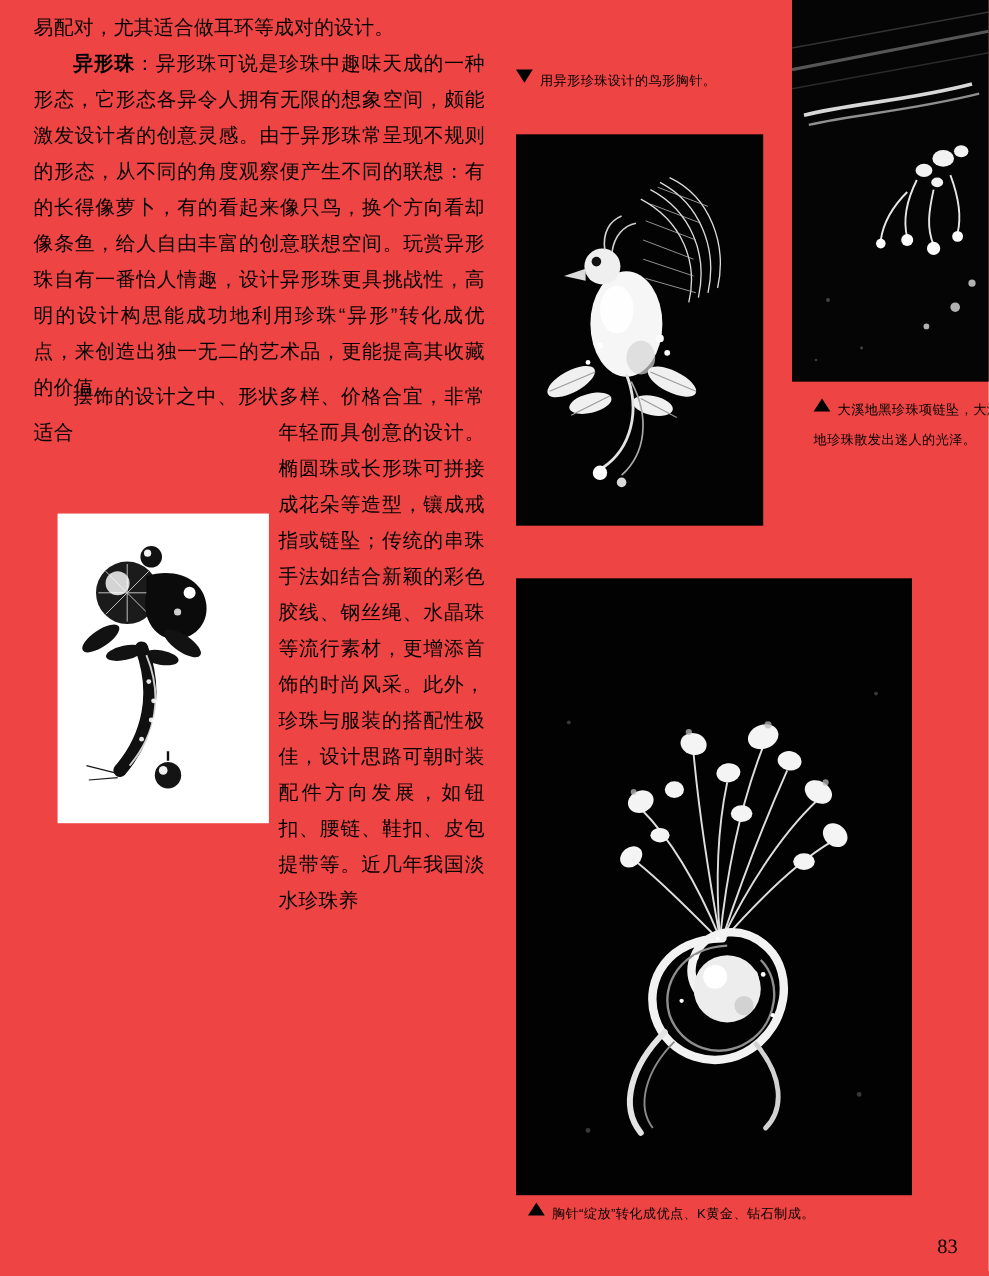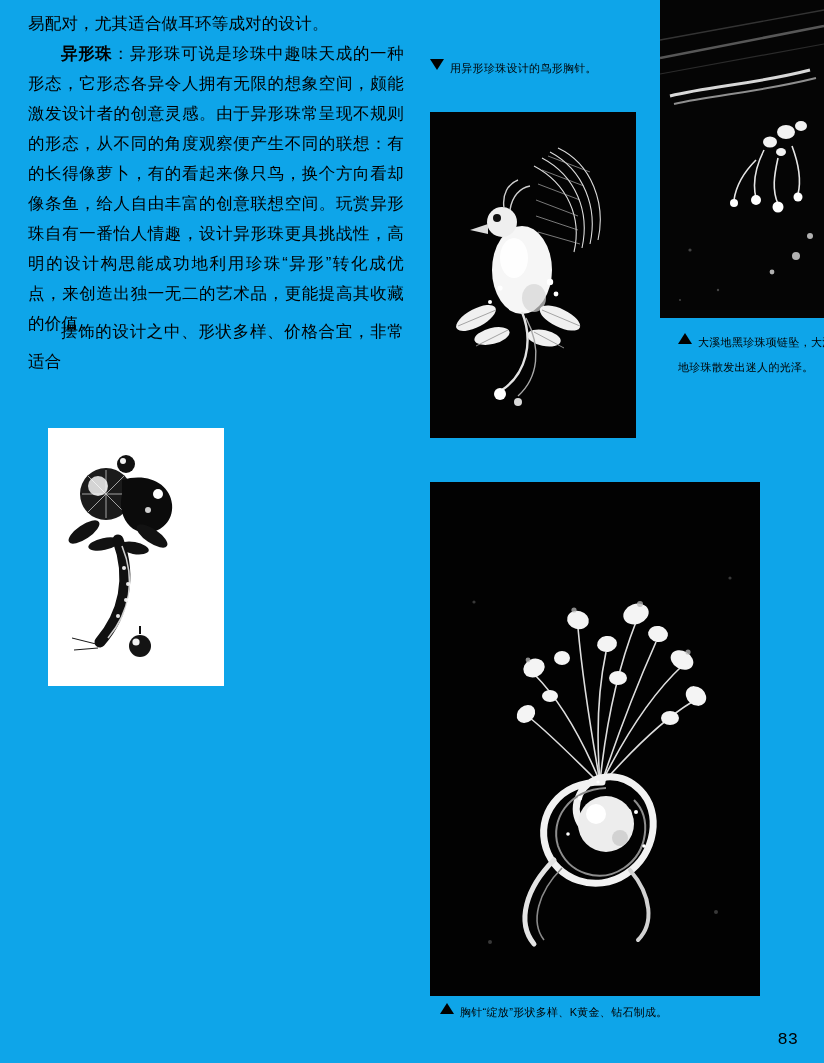--- a/index.html
+++ b/index.html
@@ -4,21 +4,21 @@
 <style>
   html, body {
     margin: 0;
     padding: 0;
     background: #ffffff;
   }
   .page {
     position: relative;
     width: 824px;
     height: 1063px;
-    background: #0ea5e9;
+    background: #ef4444;
     font-family: "Liberation Sans", sans-serif;
     color: #000000;
     overflow: hidden;
   }
 
   
   .para {
     font-size: 16.5px;
     line-height: 30px;
     text-align: justify;
@@ -131,40 +131,43 @@
     top: 1000px;
     width: 384px;
   }
 
   
   #page-number {
     position: absolute;
     right: 26px;
     bottom: 14px;
     font-size: 17px;
-    font-family: Liberation Mono, monospace;
+    font-family: Liberation Serif, serif;
   }
 
   
   svg { display: block; }
 </style>
 </head>
 <body>
 
 <div class="page">
 
   <div id="col-top">
     <div class="para">易配对，尤其适合做耳环等成对的设计。</div>
     <div class="para indent"><span class="bold-lead">异形珠</span><span>：异形珠可说是珍珠中趣味天成的一种形态，它形态各异令人拥有无限的想象空间，颇能激发设计者的创意灵感。由于异形珠常呈现不规则的形态，从不同的角度观察便产生不同的联想：有的长得像萝卜，有的看起来像只鸟，换个方向看却像条鱼，给人自由丰富的创意联想空间。玩赏异形珠自有一番怡人情趣，设计异形珠更具挑战性，高明的设计构思能成功地利用珍珠“异形”转化成优点，来创造出独一无二的艺术品，更能提高其收藏的价值。</span></div>
   </div>
 
   <div id="col-mid-left">
     <div class="para indent">摆饰的设计之中、形状多样、价格合宜，非常适合</div>
   </div>
 
+  <div id="col-mid-narrow">
+    <div class="para">年轻而具创意的设计。椭圆珠或长形珠可拼接成花朵等造型，镶成戒指或链坠；传统的串珠手法如结合新颖的彩色胶线、钢丝绳、水晶珠等流行素材，更增添首饰的时尚风采。此外，珍珠与服装的搭配性极佳，设计思路可朝时装配件方向发展，如钮扣、腰链、鞋扣、皮包提带等。近几年我国淡水珍珠养</div>
+  </div>
 
 
   <div class="photo" id="photo-tahiti">
     <svg width="164" height="318" viewBox="0 0 164 318">
       <rect x="0" y="0" width="164" height="318" fill="#050505"></rect>
       <g opacity="0.55">
         <path d="M0 40 L164 10" stroke="#5a5a5a" stroke-width="1.4" fill="none"></path>
         <path d="M0 58 L164 26" stroke="#9a9a9a" stroke-width="2.6" fill="none"></path>
         <path d="M0 74 L164 44" stroke="#4a4a4a" stroke-width="1.2" fill="none"></path>
       </g>
@@ -365,17 +368,17 @@
         <circle cx="168" cy="300" r="1.6"></circle>
       </g>
       <g fill="#6d6d6d" opacity="0.5">
         <circle cx="60" cy="460" r="2"></circle>
         <circle cx="286" cy="430" r="2"></circle>
         <circle cx="44" cy="120" r="1.6"></circle>
         <circle cx="300" cy="96" r="1.6"></circle>
       </g>
     </svg>
   </div>
-  <div class="caption" id="cap-bloom"><span class="tri tri-up"></span><span>胸针“绽放”形状多样、K黄金、钻石制成。</span></div>
+  <div class="caption" id="cap-bloom"><span class="tri tri-up"></span><span>胸针“绽放”转化成优点、K黄金、钻石制成。</span></div>
 
   <div id="page-number">83</div>
 
 </div>
 
 </body></html>

